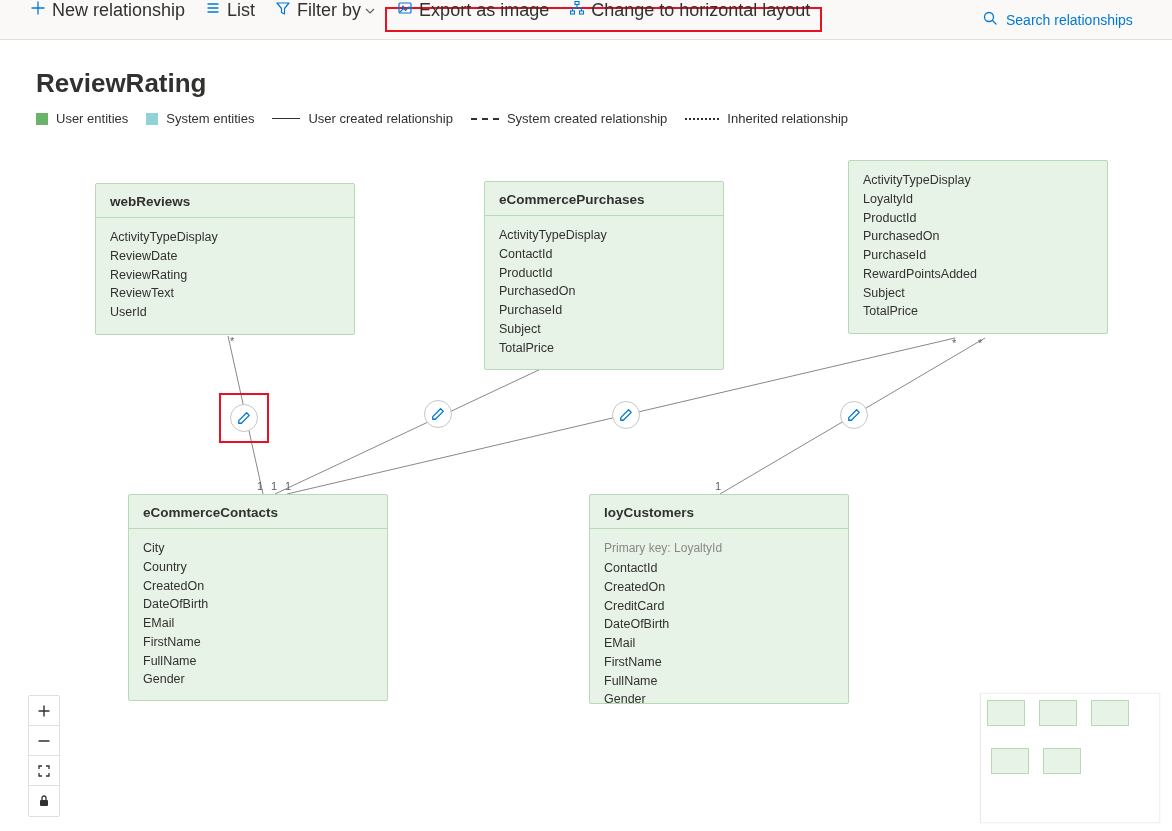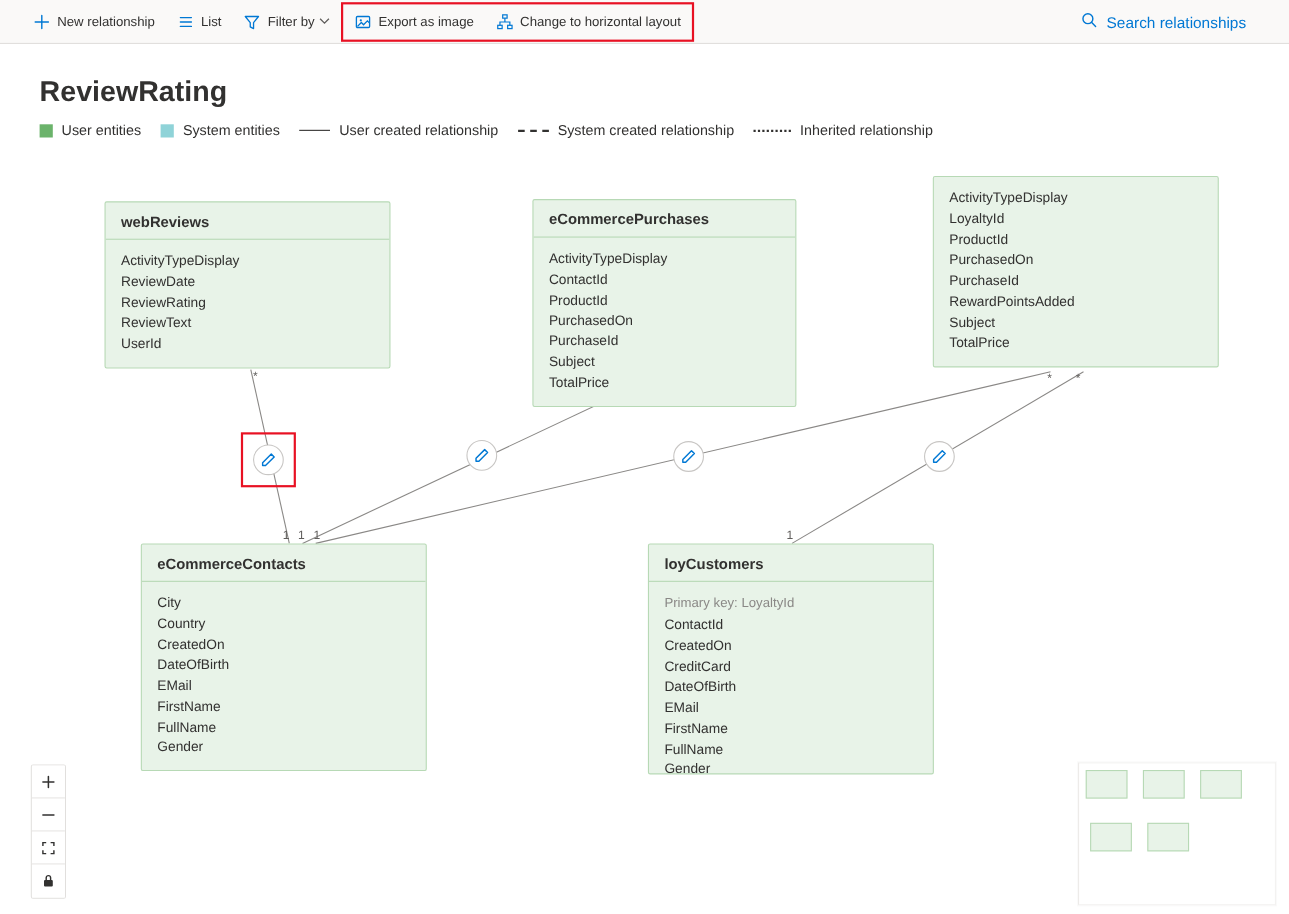--- a/index.html
+++ b/index.html
@@ -32,36 +32,36 @@
   .toolbar{
     height:40px;
     background:var(--toolbar-bg);
     border-bottom:1px solid var(--border);
     display:flex;
     align-items:center;
     padding:0 8px 0 20px;
   }
   .tbtn{
     display:flex;
-    align-items:center;
+    align-items:flex-start;
     gap:6px;
     height:40px;
     padding:0 10px;
     cursor:pointer;
     color:var(--text);
-    font-size:12px;
+    font-size:18px;
   }
   .tbtn .ico{display:flex;align-items:center;color:var(--link);}
   .tbtn .ico svg{width:16px;height:16px;}
   .chev{color:var(--muted);margin-left:-2px;}
   .chev svg{width:10px;height:10px;}
   .highlight-group{
     border:2px solid var(--highlight);
     display:flex;
-    height:36px;
+    height:25px;
     align-items:center;
   }
   .search-area{
     margin-left:auto;
     display:flex;
     align-items:center;
     gap:6px;
     color:var(--link);
     padding:0 10px;
     cursor:text;

